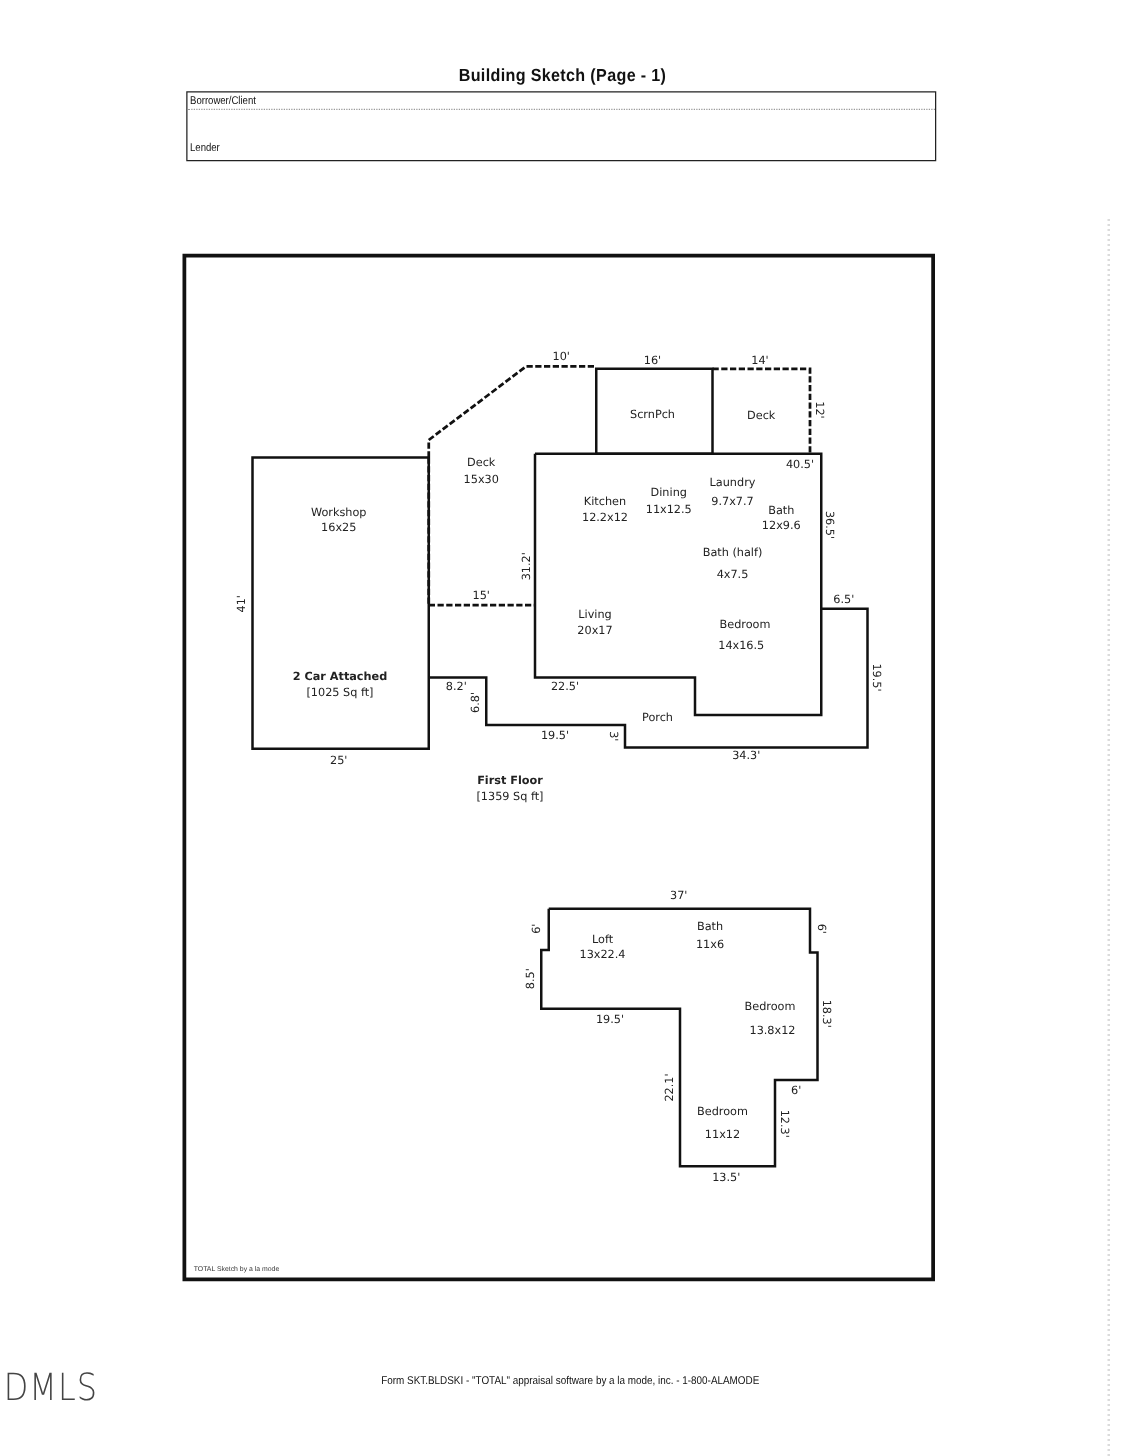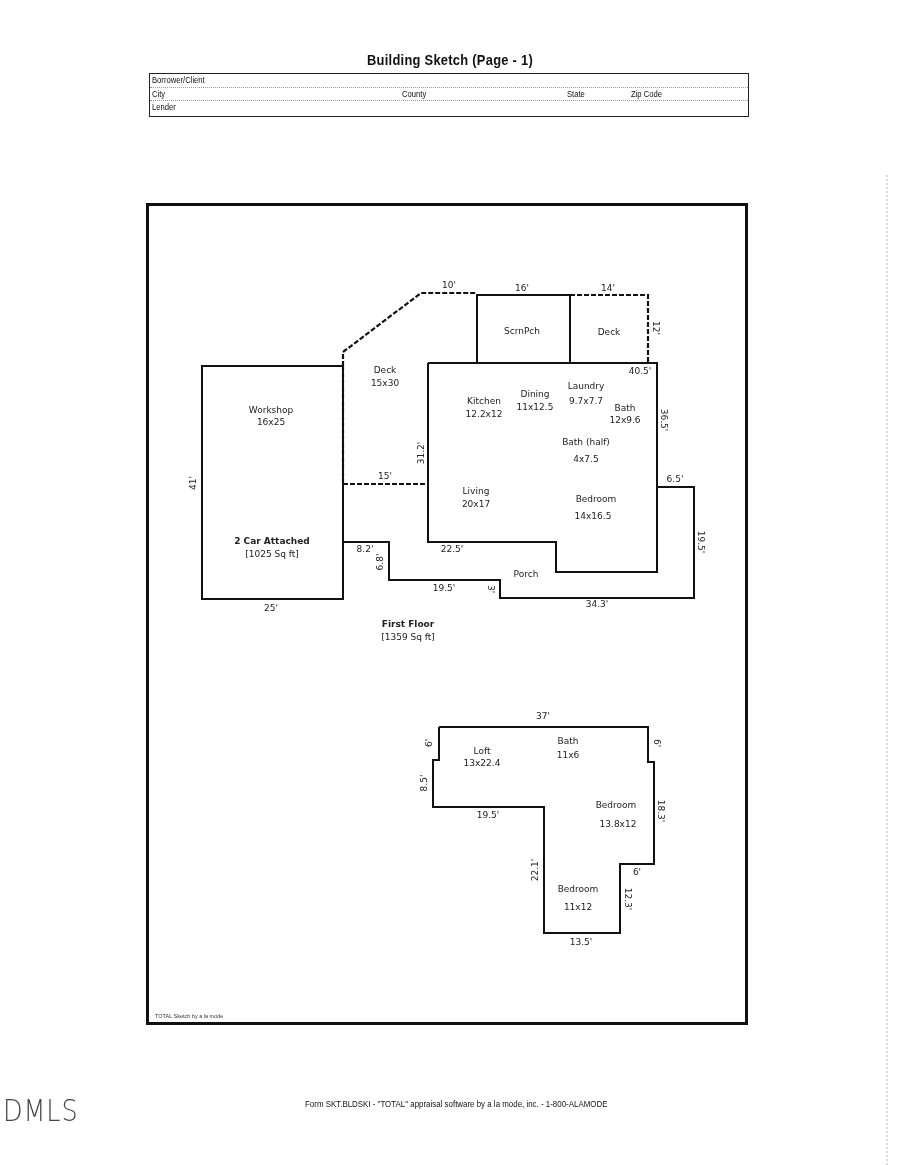--- a/index.html
+++ b/index.html
@@ -1,45 +1,39 @@
 <!DOCTYPE html>
 <html><head>
   <meta charset="utf-8">
   <style>
     html, body { margin:0; padding:0; background:#ffffff; }
     body { width:900px; height:1165px; position:relative; overflow:hidden; font-family:"DejaVu Sans", sans-serif; color:#111; }
     .title { position:absolute; left:0; width:900px; top:52px; text-align:center; font-family:"Liberation Sans", sans-serif; font-weight:bold; font-size:14px; letter-spacing:0.3px; transform:scaleX(0.92); }
-    .hdr-box { position:absolute; left:149px; top:73px; width:600px; height:44px; border:1.5px solid #222; box-sizing:border-box; font-family:"Liberation Sans", sans-serif; font-size:9px; }
+    .hdr-box { position:absolute; left:149px; top:73px; width:600px; height:56px; border:1.5px solid #222; box-sizing:border-box; font-family:"Liberation Sans", sans-serif; font-size:9px; }
     .hdr-row { position:relative; height:12.5px; border-bottom:1px dotted #999; }
-    .hdr-row:last-child { border-bottom:none; }
+    .hdr-row:last-child { border-bottom:none;margin-top:24px; }
     .hdr-row span { position:absolute; top:1px; transform:scaleX(0.85); transform-origin:left; white-space:nowrap; }
     .hdr-val { font-size:9.5px; }
     .sketch-frame { position:absolute; left:146px; top:203px; width:602px; height:822px; border:3px solid #111; box-sizing:border-box; }
     svg.plan { position:absolute; left:0; top:0; }
     svg text { font-family:"DejaVu Sans", sans-serif; font-size:9px; fill:#222; }
     svg text.b { font-weight:bold; }
     .credit { position:absolute; left:155px; top:1013px; font-size:5.5px; font-family:"Liberation Sans", sans-serif; color:#333; }
     .footer { position:absolute; left:305px; top:1099px; font-family:"Liberation Sans", sans-serif; font-size:9px; transform:scaleX(0.88); transform-origin:left; white-space:nowrap; }
     .dmls { position:absolute; left:3px; top:1093px; font-family:"DejaVu Sans", sans-serif; font-size:30px; font-weight:200; letter-spacing:1px; color:#444; transform:scaleX(0.85); transform-origin:left; }
     .scanline { position:absolute; left:886px; top:175px; width:2px; height:990px; background:repeating-linear-gradient(#ccc 0 2px, #fff 2px 4px); opacity:0.7; }
   </style>
 </head>
 <body>
 
 <div class="title">Building Sketch (Page - 1)</div>
 
 <div class="hdr-box">
   <div class="hdr-row">
     <span style="left:2px">Borrower/Client</span>
-  </div>
-  <div class="hdr-row">
-    <span style="left:2px">City</span>
-    <span style="left:252px">County</span>
-    <span style="left:417px">State</span>
-    <span style="left:481px">Zip Code</span>
   </div>
   <div class="hdr-row">
     <span style="left:2px">Lender</span>
   </div>
 </div>
 
 <div class="sketch-frame"></div>
 
 <svg class="plan" width="900" height="1165">
   <g fill="none" stroke="#111" stroke-width="2">

